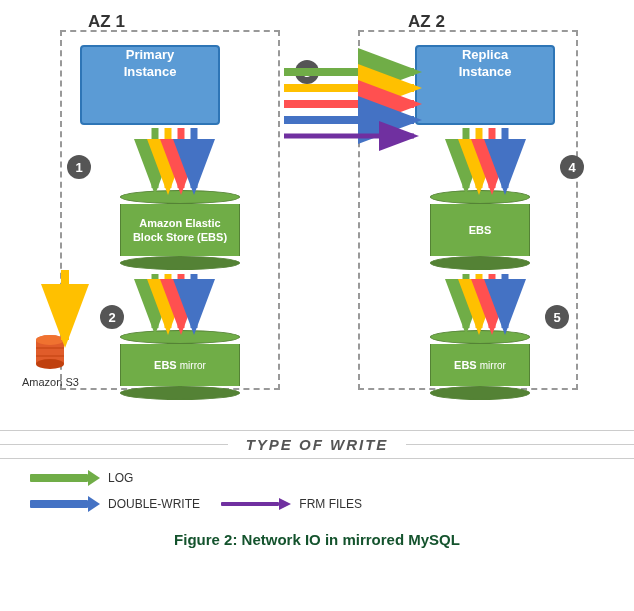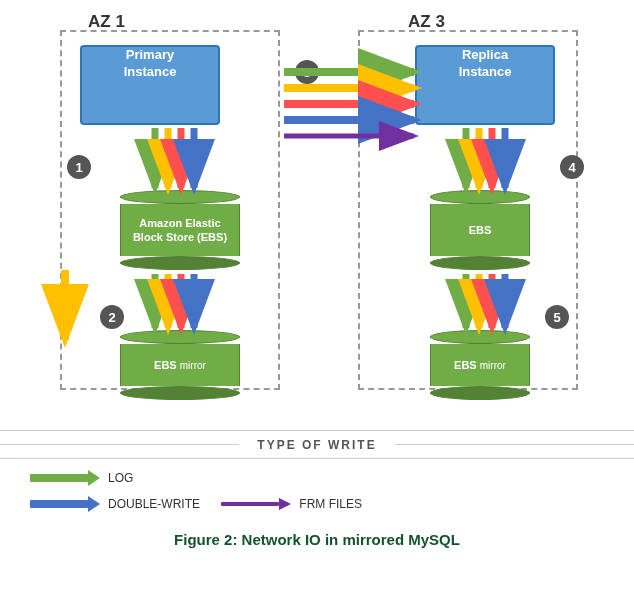--- a/index.html
+++ b/index.html
@@ -143,24 +143,25 @@
     }
 
     .type-of-write-bar {
       display: flex;
       align-items: center;
       justify-content: center;
       height: 28px;
       border-bottom: 1px solid #ccc;
     }
     .type-of-write-text {
-      font-size: 12px;
+      font-size: 15px;
       letter-spacing: 2px;
       color: #555;
       font-weight: bold;
+      font-style: italic;
     }
     .tow-line {
       flex: 1;
       height: 1px;
       background: #ccc;
     }
 
     .legend-rows {
       display: flex;
       flex-direction: column;
@@ -196,21 +197,21 @@
       color: #14532d;
       padding: 8px 0 4px;
     }
   </style>
 </head>
 <body>
 
 <div class="diagram-area">
 
   <div class="az-label" style="left:88px; top:12px;">AZ 1</div>
-  <div class="az-label" style="left:408px; top:12px;">AZ 3</div>
+  <div class="az-label" style="left:408px; top:12px;">AZ 2</div>
 
   <div class="az-box" style="left:60px; top:30px; width:220px; height:360px;"></div>
 
   <div class="az-box" style="left:358px; top:30px; width:220px; height:360px;"></div>
 
   <div class="instance-box" style="left:80px; top:45px; width:140px; height:80px;">
     <span>Primary<br>Instance</span>
   </div>
 
   <div class="instance-box" style="left:415px; top:45px; width:140px; height:80px;">
@@ -242,20 +243,33 @@
   </div>
 
   <div class="ebs-shape" style="left:430px; top:330px; width:100px; height:70px;">
     <div class="ebs-top"></div>
     <div class="ebs-body">
       <span class="ebs-label">EBS <span style="font-size:10px;font-weight:normal;">mirror</span></span>
     </div>
     <div class="ebs-bottom"></div>
   </div>
 
+  <div class="s3-icon" style="left:22px; top:330px;">
+    <svg class="s3-svg" viewBox="0 0 44 44">
+
+      <ellipse cx="22" cy="10" rx="14" ry="5" fill="#e05c2a"></ellipse>
+      <rect x="8" y="10" width="28" height="24" fill="#e05c2a"></rect>
+      <ellipse cx="22" cy="34" rx="14" ry="5" fill="#c0410f"></ellipse>
+      <ellipse cx="22" cy="10" rx="14" ry="5" fill="#f47832" opacity="0.8"></ellipse>
+
+      <line x1="8" y1="18" x2="36" y2="18" stroke="#c0410f" stroke-width="1"></line>
+      <line x1="8" y1="26" x2="36" y2="26" stroke="#c0410f" stroke-width="1"></line>
+    </svg>
+    <span class="s3-label">Amazon S3</span>
+  </div>
 
   <div class="circle-num" style="left:67px; top:155px;">1</div>
   <div class="circle-num" style="left:100px; top:305px;">2</div>
   <div class="circle-num" style="left:295px; top:60px;">3</div>
   <div class="circle-num" style="left:560px; top:155px;">4</div>
   <div class="circle-num" style="left:545px; top:305px;">5</div>
 
   <svg class="arrows-svg" xmlns="http://www.w3.org/2000/svg">
     <defs>
 

